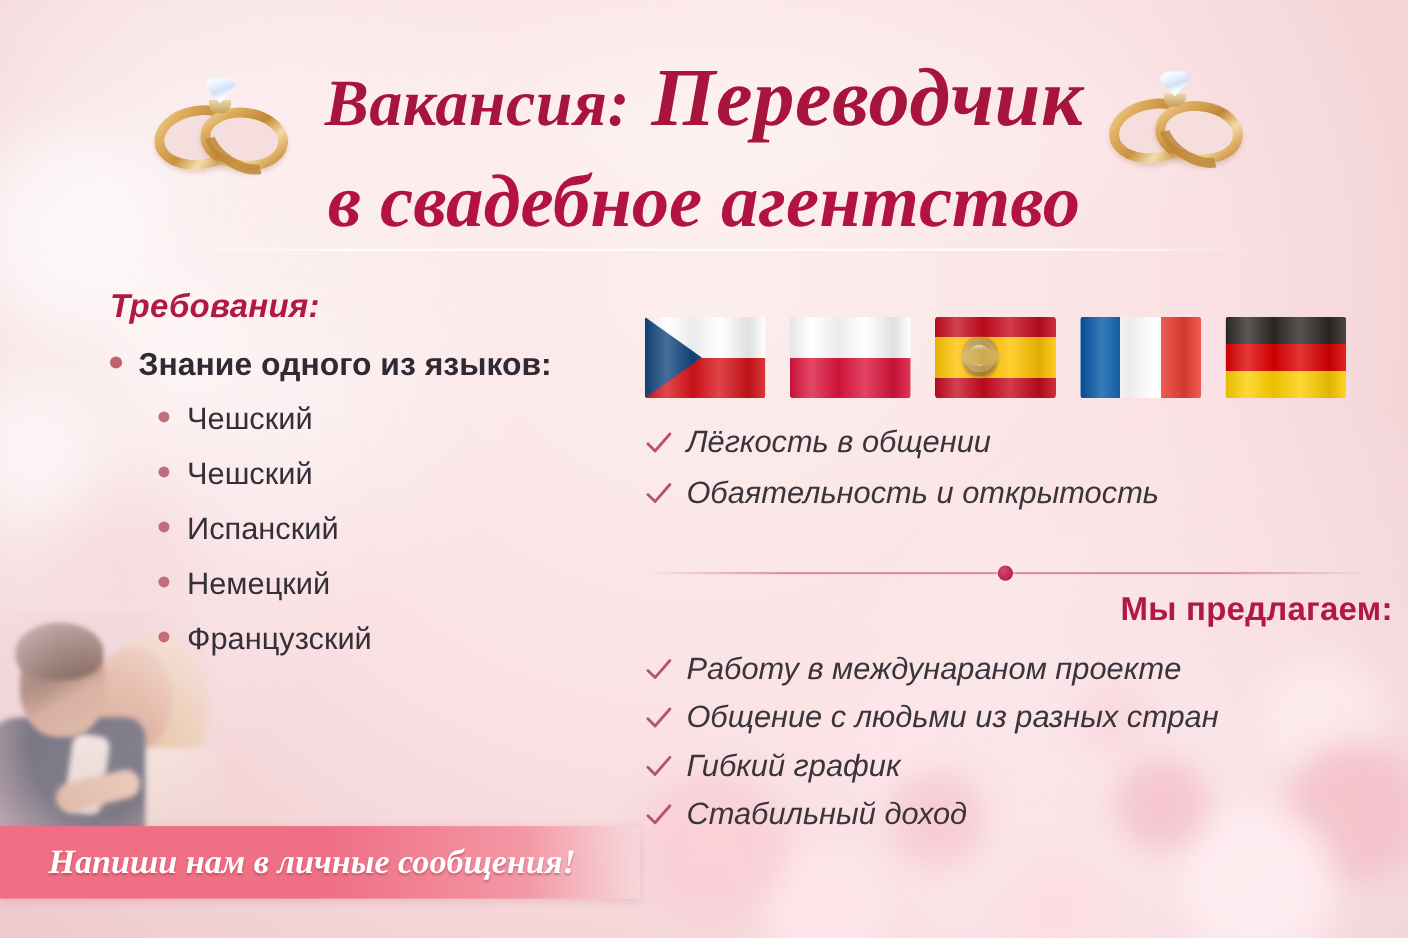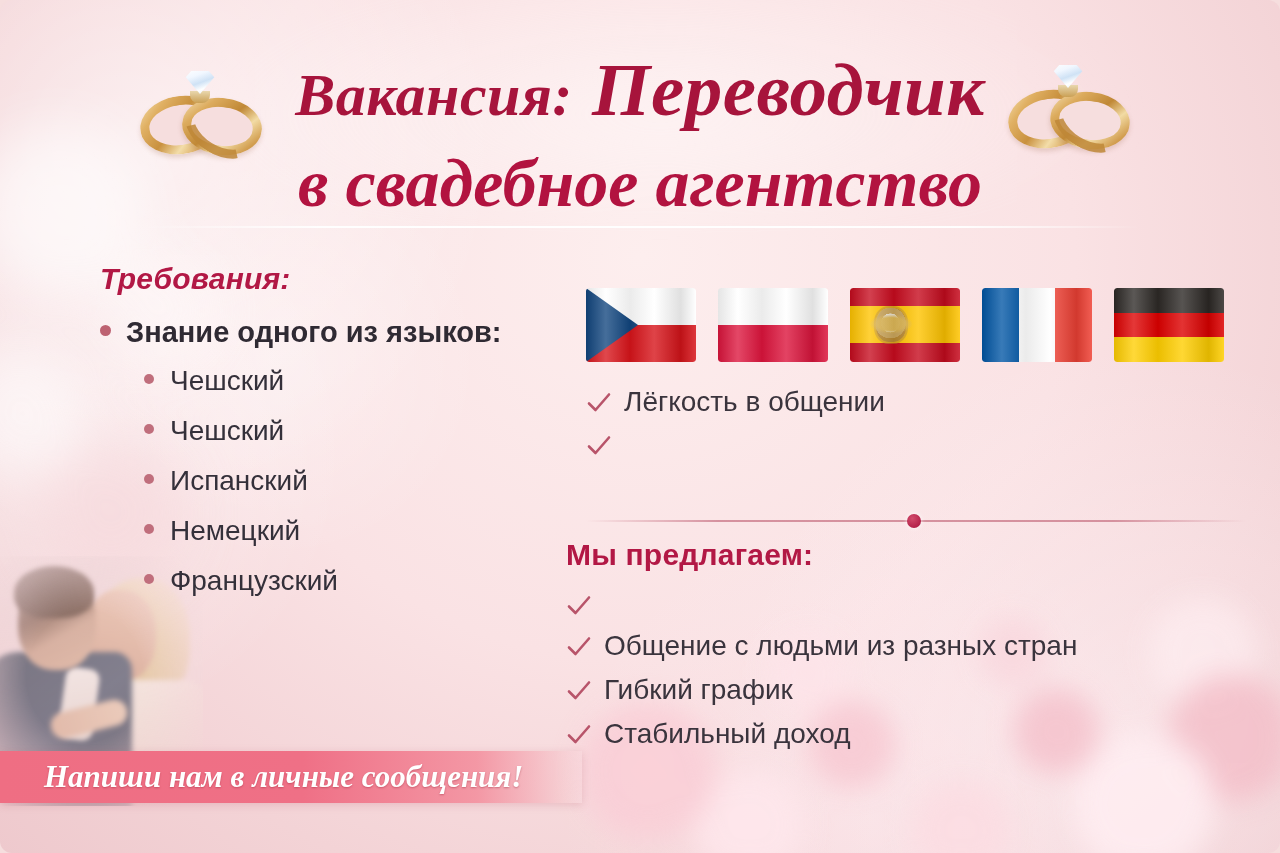--- a/index.html
+++ b/index.html
@@ -11,21 +11,20 @@
   }
   #poster{
     position:relative;width:1280px;height:853px;overflow:hidden;
     background:
       radial-gradient(circle at 12% 18%, rgba(255,255,255,.55) 0%, rgba(255,255,255,0) 26%),
       radial-gradient(circle at 5% 52%,  rgba(255,255,255,.45) 0%, rgba(255,255,255,0) 22%),
       radial-gradient(circle at 22% 42%, rgba(255,255,255,.35) 0%, rgba(255,255,255,0) 18%),
       radial-gradient(circle at 88% 88%, rgba(255,244,247,.55) 0%, rgba(255,255,255,0) 30%),
       radial-gradient(circle at 68% 96%, rgba(255,236,241,.45) 0%, rgba(255,255,255,0) 26%),
       radial-gradient(ellipse at 50% 30%, #fdeeee 0%, #fae2e4 48%, #f3d3d6 78%, #eec9cd 100%);
-    border-radius: 12px;
   }
   .rosefield{
     position:absolute;left:560px;top:540px;width:730px;height:330px;
     filter:blur(13px);opacity:.85;pointer-events:none;
     background:
       radial-gradient(circle at 12% 70%, rgba(250,205,214,.95) 0 9%, rgba(250,205,214,0) 11%),
       radial-gradient(circle at 26% 86%, rgba(255,232,237,.95) 0 8%, rgba(255,232,237,0) 10%),
       radial-gradient(circle at 40% 62%, rgba(247,198,208,.9) 0 8%, rgba(247,198,208,0) 10%),
       radial-gradient(circle at 55% 88%, rgba(252,220,226,.95) 0 9%, rgba(252,220,226,0) 11%),
       radial-gradient(circle at 68% 58%, rgba(244,190,201,.9) 0 7%, rgba(244,190,201,0) 9%),
@@ -158,40 +157,40 @@
     box-shadow:0 0 0 2px rgba(190,140,45,.55);}
   .f-es .arms::before{content:"";position:absolute;left:-7px;top:6px;width:44px;height:20px;
     background:radial-gradient(ellipse at 50% 50%, rgba(220,180,80,.95) 0 45%, rgba(220,180,80,0) 70%);border-radius:50%;}
   
   .f-fr .clip{background:linear-gradient(90deg,#0055a4 0 33.3%, #ffffff 33.3% 66.6%, #ef4135 66.6% 100%);}
   
   .f-de .clip{background:linear-gradient(#2d2926 0 33.3%, #dd0000 33.3% 66.6%, #ffce00 66.6% 100%);}
 
   
   .col-right{position:absolute;left:586px;top:386px;width:660px;}
-  .check-list{list-style:none;margin:0;padding:0;}
+  .check-list{list-style:none;margin:0;padding:0;font-style:italic;}
   .check-list li{display:flex;align-items:center;margin-bottom:14px;}
   .chk{flex:none;width:26px;height:26px;margin-right:12px;position:relative;top:1px;}
   .chk svg{display:block;}
   .check-list .txt{font-size:28px;color:#3a343d;font-weight:400;}
 
   .rule-dot{position:absolute;left:586px;top:514px;width:660px;height:14px;}
   .rule-dot .ln{position:absolute;left:0;top:6px;width:660px;height:2px;
     background:linear-gradient(90deg,rgba(214,150,160,0),rgba(207,131,146,.85) 20%,rgba(207,131,146,.85) 80%,rgba(214,150,160,0));}
   .rule-dot .pt{position:absolute;left:321px;top:0;width:14px;height:14px;border-radius:50%;
     background:radial-gradient(circle at 38% 32%, #d24a6b, #a8123d);box-shadow:0 0 5px rgba(255,255,255,.9);}
 
-  .offer{position:absolute;left:566px;top:538px;width:680px;}
+  .offer{position:absolute;left:586px;top:538px;width:680px;text-align:right;}
   .offer .sec-title{font-style:normal;}
   .offer .check-list{margin-top:20px;}
   .offer .check-list li{margin-bottom:12px;}
 
   
   .banner{
-    position:absolute;left:0;top:751px;width:582px;height:52px;
+    position:absolute;left:0;top:751px;width:582px;height:66px;
     background:linear-gradient(90deg,#ef6e83 0%,#ef7086 52%,rgba(243,140,155,.85) 82%,rgba(246,180,190,0) 100%);
     display:flex;align-items:center;
     box-shadow:0 2px 8px rgba(180,80,100,.22);
   }
   .banner .txt{
     margin-left:44px;
     font-family:"Liberation Serif","DejaVu Serif",serif;
     font-style:italic;font-weight:700;font-size:31px;color:#ffffff;
     text-shadow:0 1px 2px rgba(150,40,60,.45);white-space:nowrap;
   }
@@ -304,38 +303,40 @@
             </svg>
         </span>
         <span class="txt">Лёгкость в общении</span>
       </li>
       <li>
         <span class="chk">
           <svg width="26" height="26" viewBox="0 0 26 26">
               <path d="M3 13.5 L9.5 20 L23 4.5" fill="none" stroke="#b8546a" stroke-width="2.6" stroke-linecap="round" stroke-linejoin="round"></path>
             </svg>
         </span>
+        <span class="txt">Обаятельность и открытость</span>
       </li>
     </ul>
   </div>
 
   <div class="rule-dot">
     <div class="ln"></div>
     <div class="pt"></div>
   </div>
 
   <div class="offer">
     <div class="sec-title">Мы предлагаем:</div>
     <ul class="check-list">
       <li>
         <span class="chk">
           <svg width="26" height="26" viewBox="0 0 26 26">
               <path d="M3 13.5 L9.5 20 L23 4.5" fill="none" stroke="#b8546a" stroke-width="2.6" stroke-linecap="round" stroke-linejoin="round"></path>
             </svg>
         </span>
+        <span class="txt">Работу в междунараном проекте</span>
       </li>
       <li>
         <span class="chk">
           <svg width="26" height="26" viewBox="0 0 26 26">
               <path d="M3 13.5 L9.5 20 L23 4.5" fill="none" stroke="#b8546a" stroke-width="2.6" stroke-linecap="round" stroke-linejoin="round"></path>
             </svg>
         </span>
         <span class="txt">Общение с людьми из разных стран</span>
       </li>
       <li>

